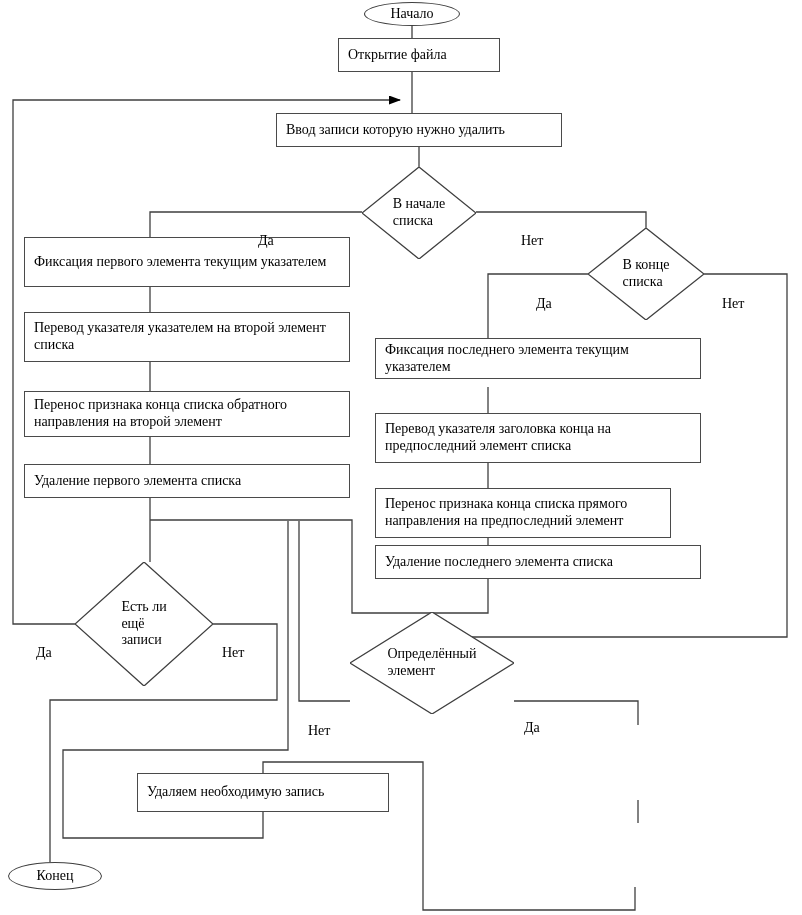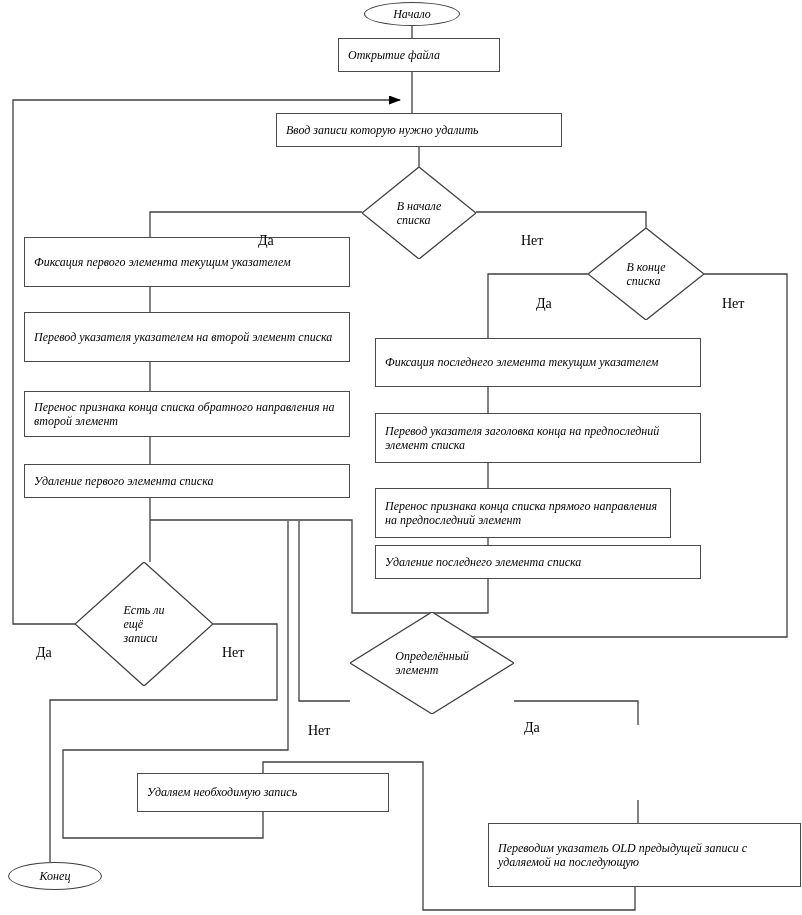--- a/index.html
+++ b/index.html
@@ -2,21 +2,21 @@
 <html><head>
 <meta charset="utf-8">
 <style>
   html,body{margin:0;padding:0;background:#ffffff;}
   .canvas{
     position:relative;width:802px;height:915px;background:#ffffff;
     font-family:"Liberation Serif","DejaVu Serif",serif;color:#000;overflow:hidden;
   }
   svg.wires{position:absolute;left:0;top:0;z-index:1;}
   svg.wires polyline{fill:none;stroke:#3f3f3f;stroke-width:1.3;}
-  .node{position:absolute;box-sizing:border-box;z-index:2;font-size:12px;line-height:1.18;font-style:italic;}
+  .node{position:absolute;box-sizing:border-box;z-index:2;font-size:14px;line-height:1.18;}
   .box{
     border:1px solid #4a4a4a;background:#fff;display:flex;align-items:center;
     padding:16px 9px;text-align:left;
   }
   .oval{
     border:1px solid #3f3f3f;background:#fff;border-radius:50%;
     display:flex;align-items:center;justify-content:center;
   }
   .diamond{background:transparent;border:none;padding:0;}
   .diamond svg{position:absolute;left:0;top:0;width:100%;height:100%;}
@@ -110,21 +110,21 @@
   <div class="node box" style="left:24px;top:312px;width:326px;height:50px">
     <span>Перевод указателя указателем на второй элемент списка</span>
   </div>
   <div class="node box" style="left:24px;top:391px;width:326px;height:46px">
     <span>Перенос признака конца списка обратного направления на второй элемент</span>
   </div>
   <div class="node box" style="left:24px;top:464px;width:326px;height:33px">
     <span>Удаление первого элемента списка</span>
   </div>
 
-  <div class="node box" style="left:375px;top:338px;width:326px;height:49px">
+  <div class="node box" style="left:375px;top:338px;width:326px;height:41px">
     <span>Фиксация последнего элемента текущим указателем</span>
   </div>
   <div class="node box" style="left:375px;top:413px;width:326px;height:50px">
     <span>Перевод указателя заголовка конца на предпоследний элемент списка</span>
   </div>
   <div class="node box" style="left:375px;top:488px;width:296px;height:50px">
     <span>Перенос признака конца списка прямого направления на предпоследний элемент</span>
   </div>
   <div class="node box" style="left:375px;top:545px;width:326px;height:34px">
     <span>Удаление последнего элемента списка</span>
@@ -140,23 +140,20 @@
   </div>
 
   <div class="node diamond" style="left:350px;top:612px;width:164px;height:102px">
     <svg viewBox="0 0 100 100" preserveAspectRatio="none">
       <polygon points="50,0 100,50 50,100 0,50"></polygon>
       </svg>
     <span class="dtext">Определённый
 элемент</span>
   </div>
 
-  <div class="node box" style="left:488px;top:823px;width:313px;height:64px">
-    <span>Переводим указатель OLD предыдущей записи с удаляемой на последующую</span>
-  </div>
 
   <div class="node box" style="left:137px;top:773px;width:252px;height:39px">
     <span>Удаляем необходимую запись</span>
   </div>
 
   <span class="elabel" style="left:258px;top:193px">Да</span>
   <span class="elabel" style="left:521px;top:193px">Нет</span>
   <span class="elabel" style="left:536px;top:256px">Да</span>
   <span class="elabel" style="left:722px;top:256px">Нет</span>
   <span class="elabel" style="left:36px;top:605px">Да</span>

